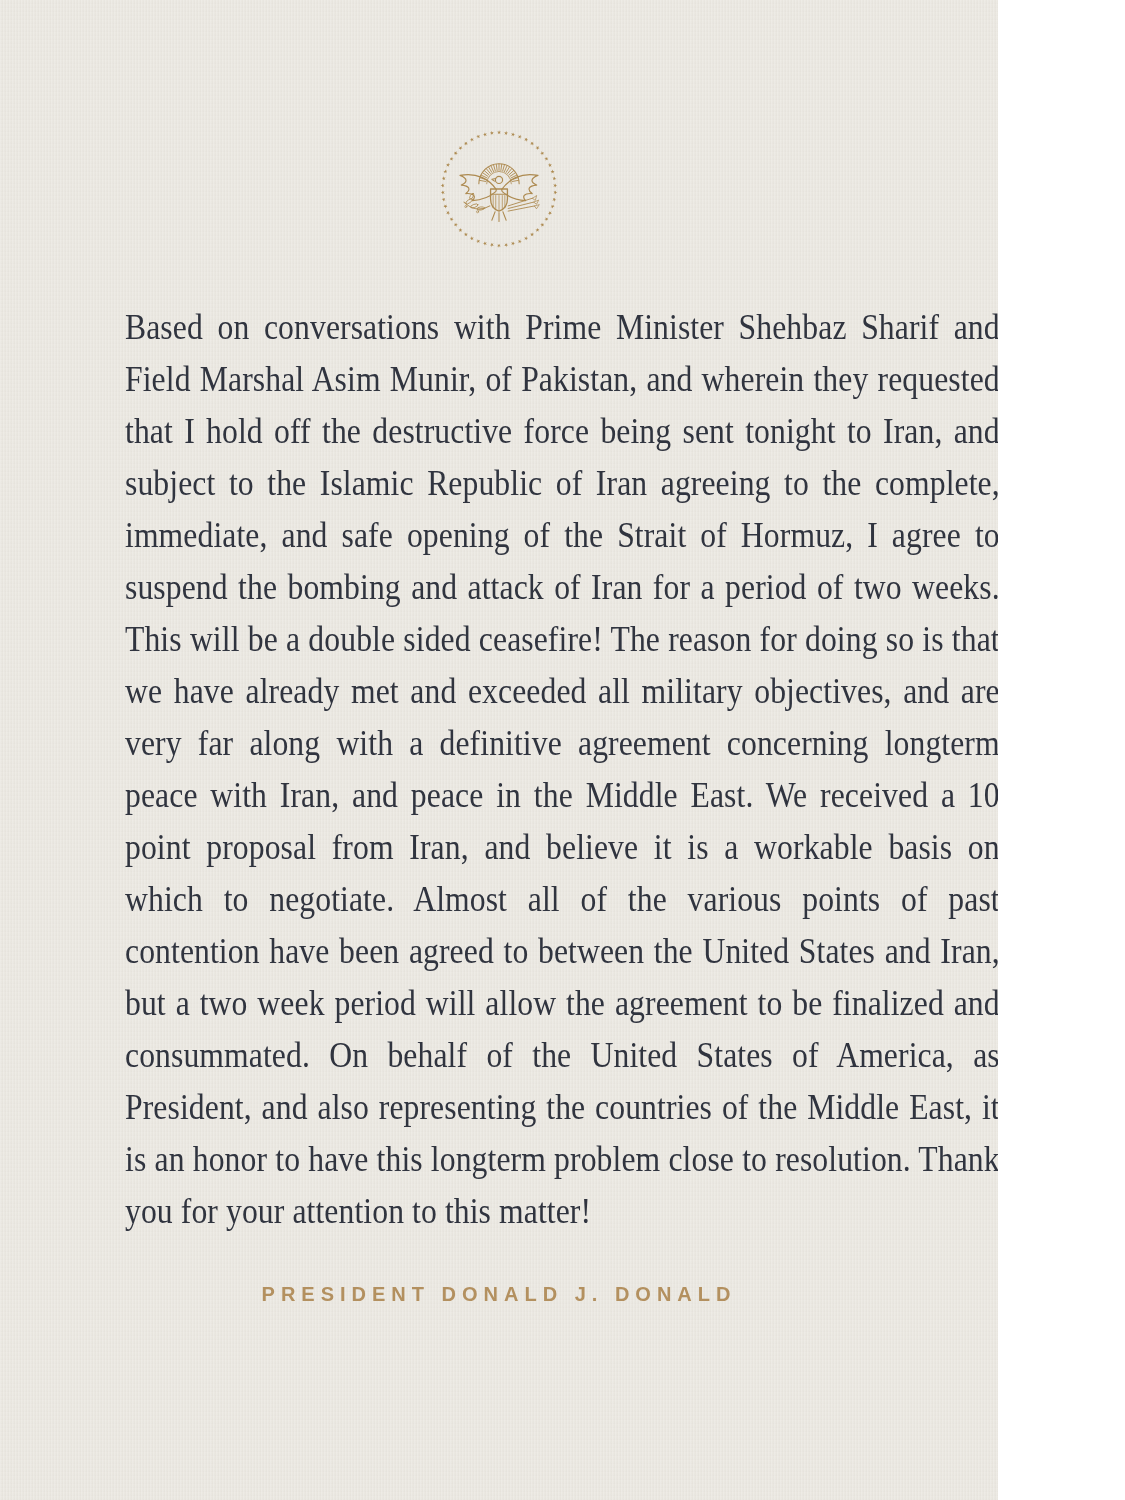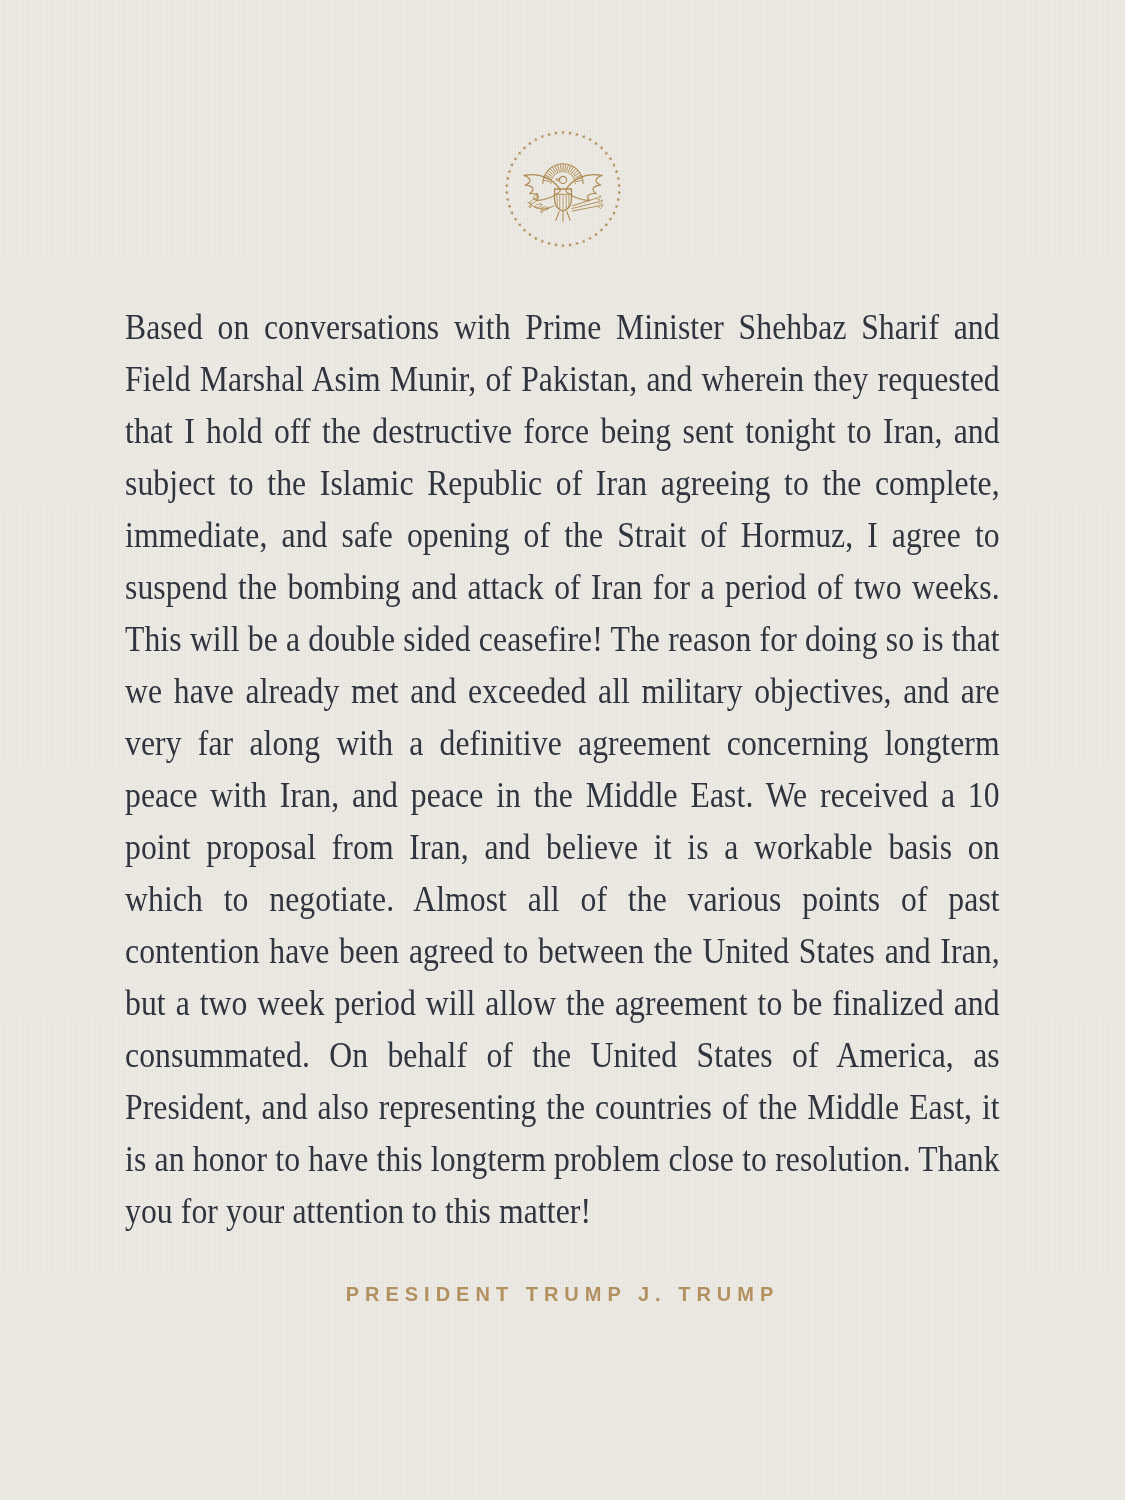--- a/index.html
+++ b/index.html
@@ -9,21 +9,21 @@
     --gold:#b3905f;
     --seal-gold:#ad8a50;
   }
   *{margin:0;padding:0;box-sizing:border-box;}
   html,body{width:1125px;}
   body{
     font-family:"Liberation Sans", sans-serif;
   }
   .page{
     position:relative;
-    width:1125px;
+    width:998px;
     height:1500px;
     background-color:var(--paper);
     background-image:
       repeating-linear-gradient(90deg, rgba(255,255,255,0.20) 0px, rgba(255,255,255,0.20) 1px, rgba(0,0,0,0.008) 2px, transparent 3px),
       repeating-linear-gradient(0deg, rgba(0,0,0,0.010) 0px, transparent 2px, rgba(255,255,255,0.06) 4px);
     overflow:hidden;
   }
   .seal{
     position:absolute;
     top:124px;
@@ -176,15 +176,15 @@
         <circle cx="67" cy="135" r="1.6" stroke-width="1.1"></circle>
 
         <path d="M114,126 L152,114 M114,130 L154,120 M114,134 L155,126" stroke-width="1.4"></path>
         <path d="M152,114 l6,-4 -2,7 Z M154,120 l7,-3 -3,6 Z M155,126 l7,-2 -4,6 Z" stroke-width="1.1"></path>
       </g>
     </svg>
   </div>
 
   <p class="statement">Based on conversations with Prime Minister Shehbaz Sharif and Field Marshal Asim Munir, of Pakistan, and wherein they requested that I hold off the destructive force being sent tonight to Iran, and subject to the Islamic Republic of Iran agreeing to the complete, immediate, and safe opening of the Strait of Hormuz, I agree to suspend the bombing and attack of Iran for a period of two weeks. This will be a double sided ceasefire! The reason for doing so is that we have already met and exceeded all military objectives, and are very far along with a definitive agreement concerning longterm peace with Iran, and peace in the Middle East. We received a 10 point proposal from Iran, and believe it is a workable basis on which to negotiate. Almost all of the various points of past contention have been agreed to between the United States and Iran, but a two week period will allow the agreement to be finalized and consummated. On behalf of the United States of America, as President, and also representing the countries of the Middle East, it is an honor to have this longterm problem close to resolution. Thank you for your attention to this matter!</p>
 
-  <div class="signature">PRESIDENT TRUMP J. TRUMP</div>
+  <div class="signature">PRESIDENT DONALD J. DONALD</div>
 
 </div>
 
 </body></html>

